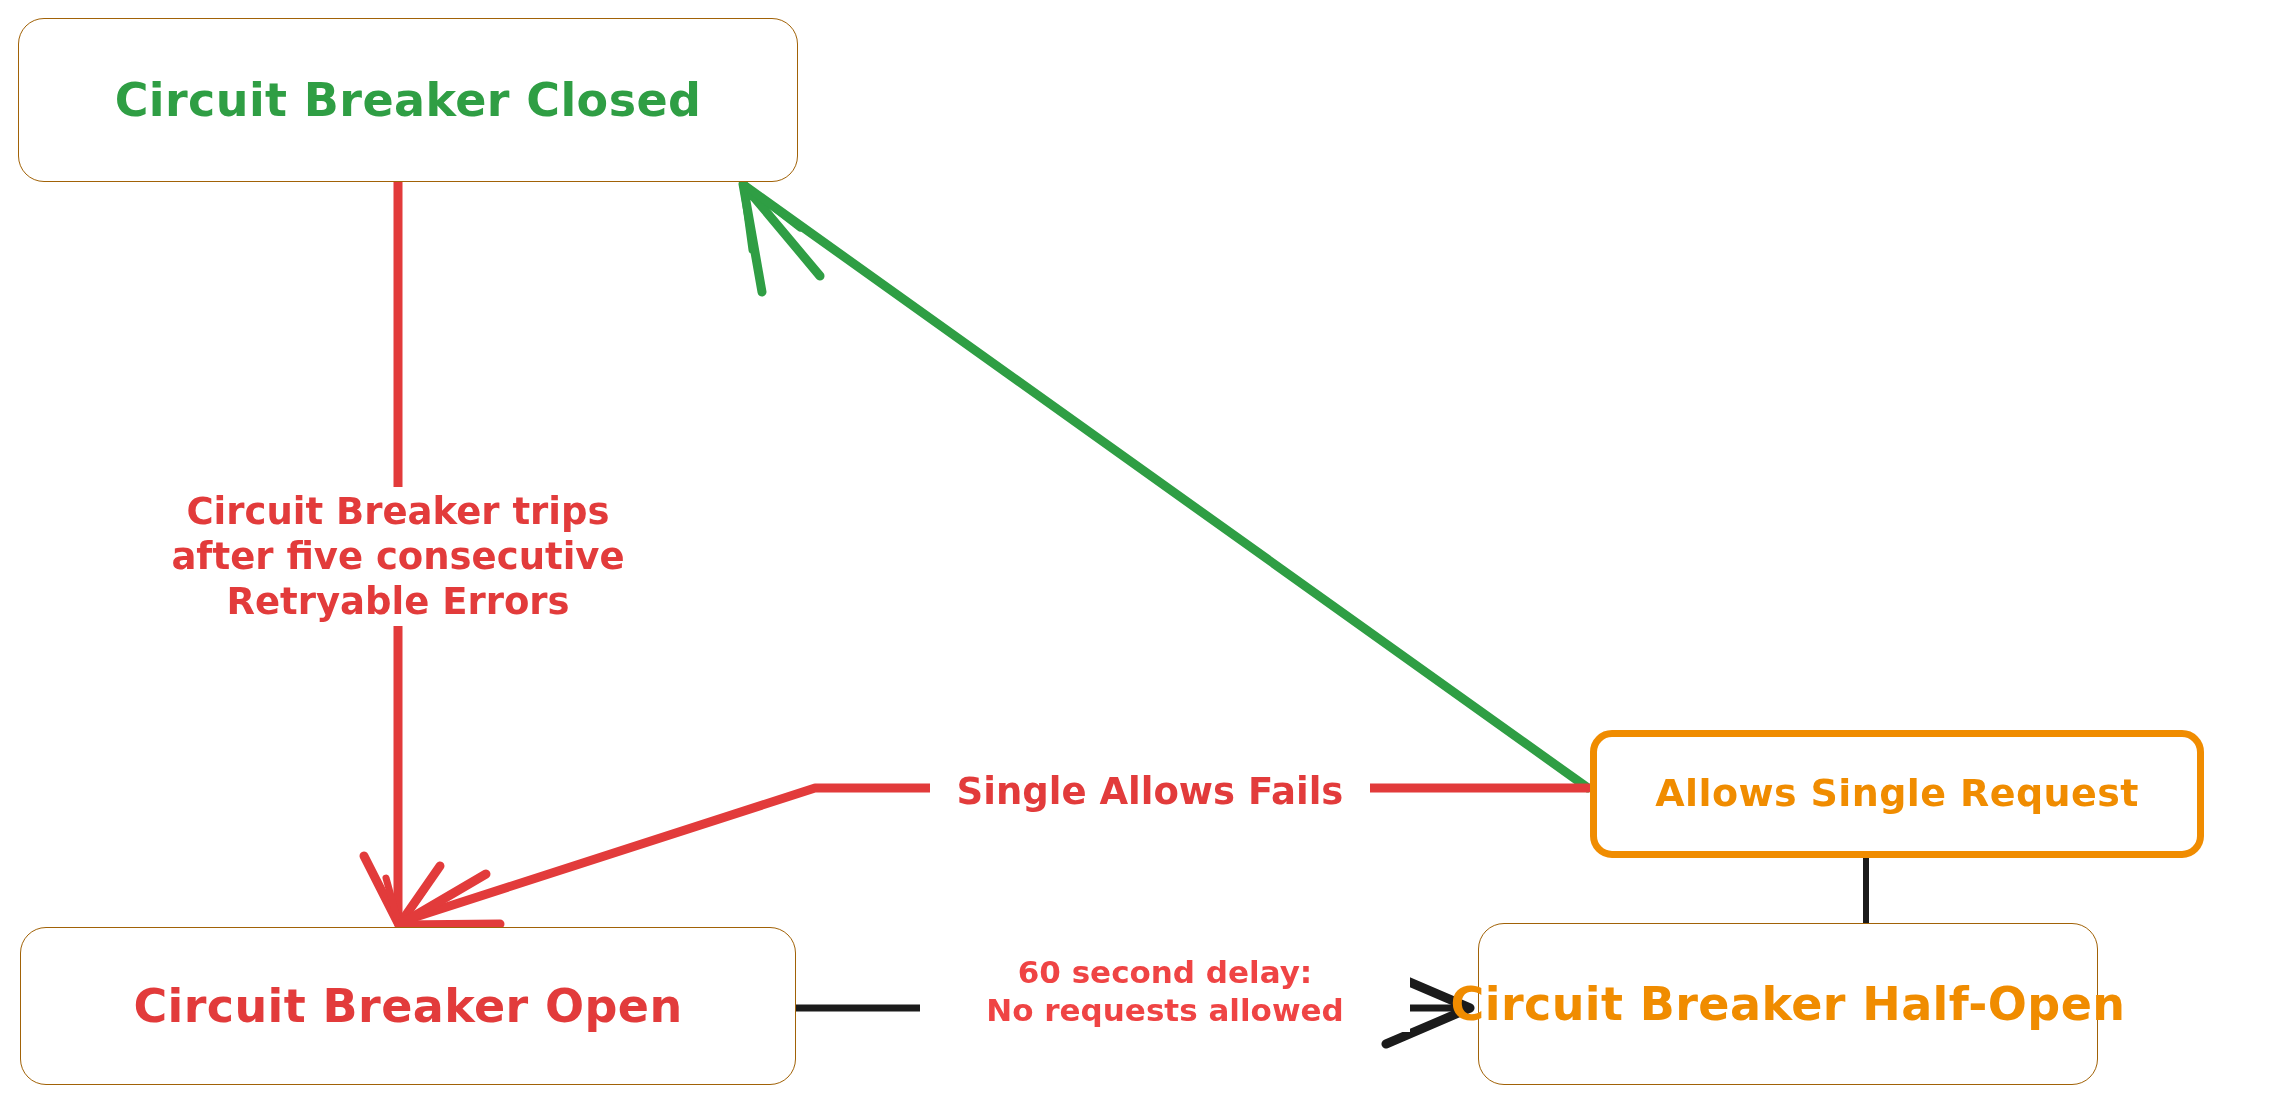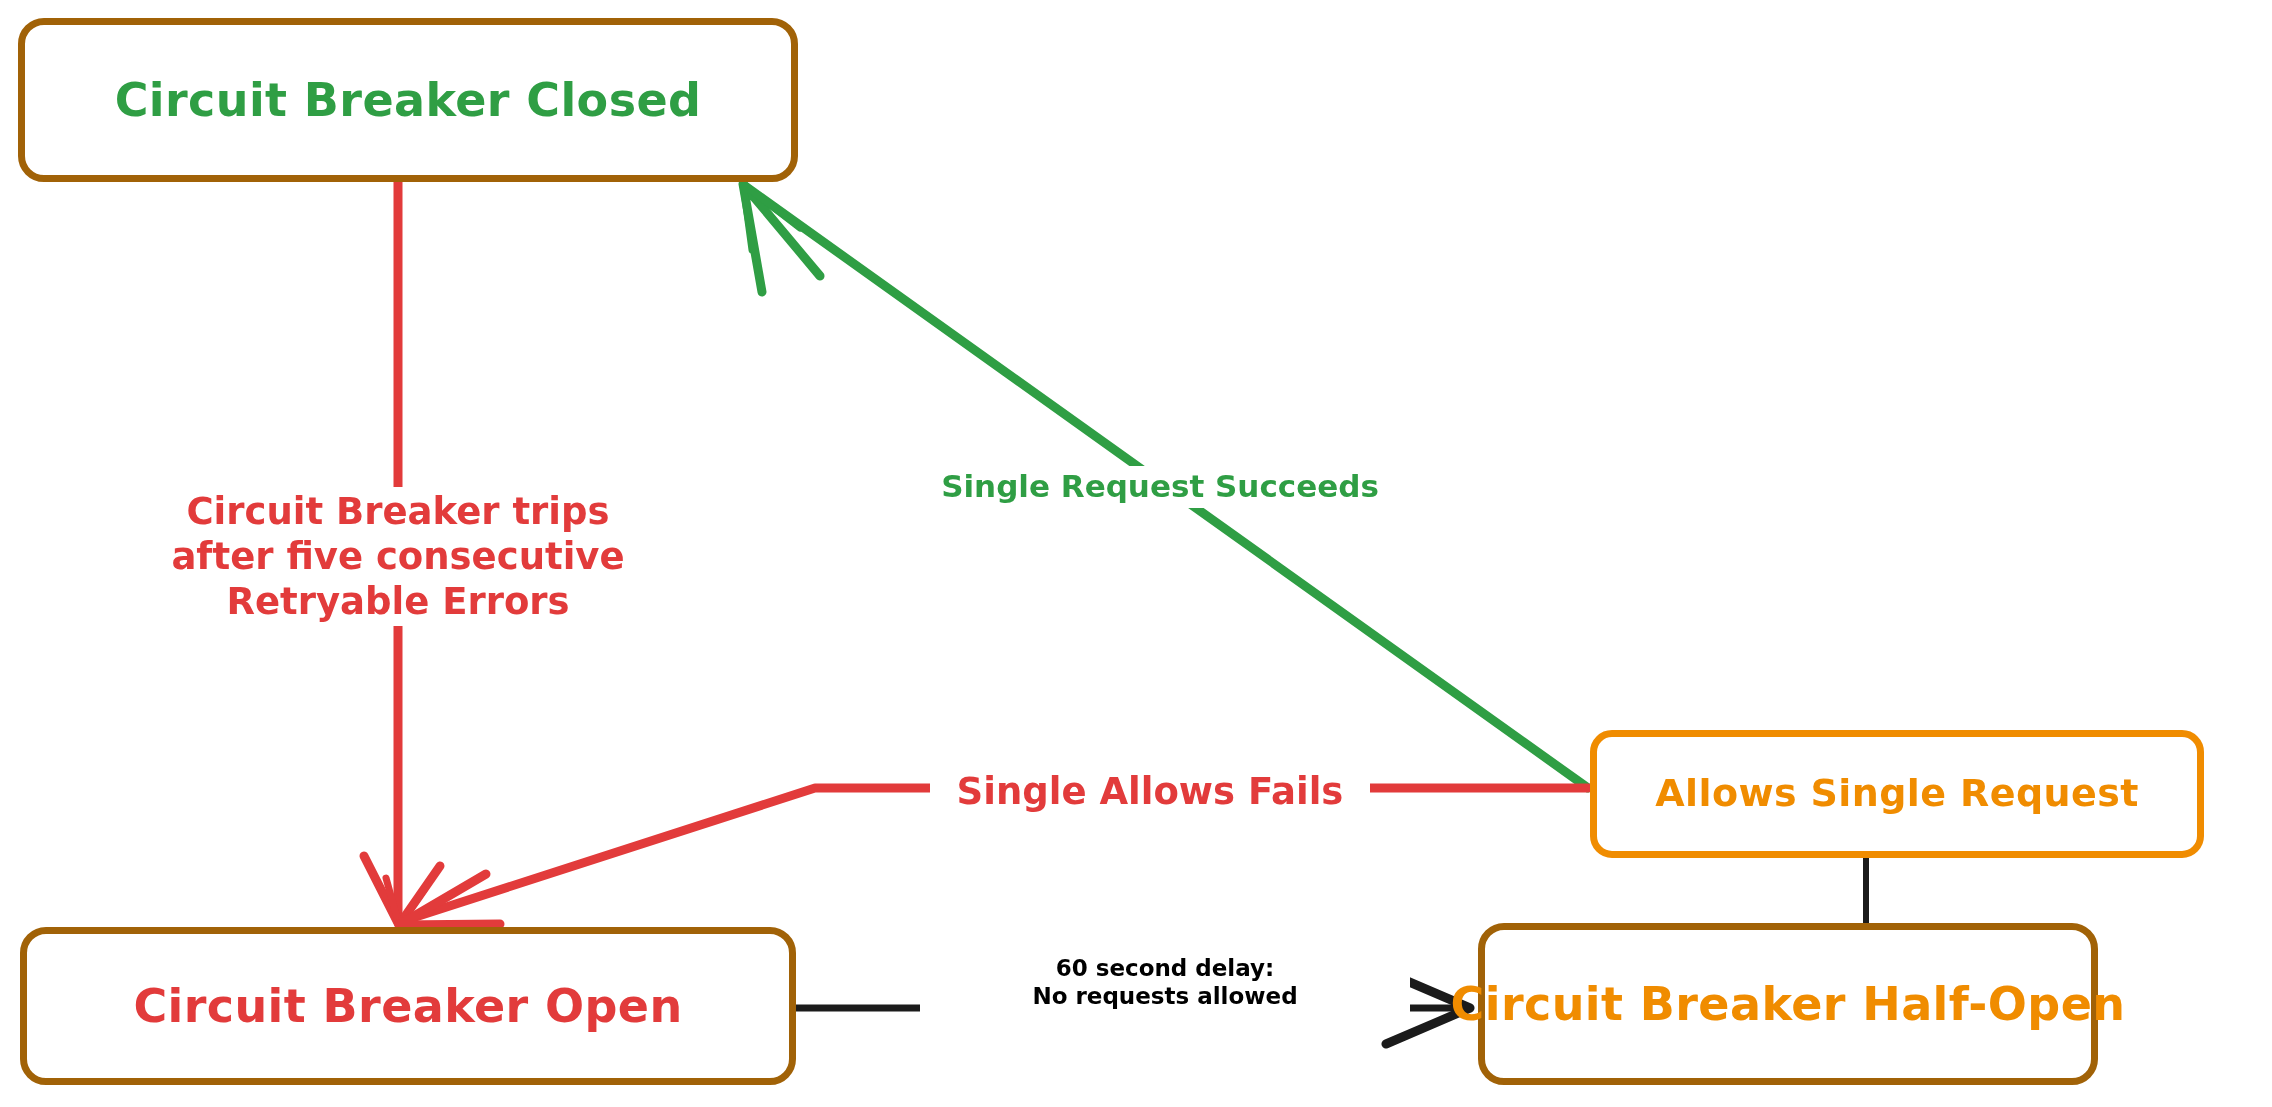--- a/index.html
+++ b/index.html
@@ -29,21 +29,21 @@
     position: absolute;
     box-sizing: border-box;
     background: #ffffff;
     border-radius: 26px;
     display: flex;
     align-items: center;
     justify-content: center;
     text-align: center;
   }
   .node-black {
-    border: 7px solid #a16207;
+    border: 1px solid #a16207;
   }
   .node-orange {
     border: 7px solid #f08c00;
     border-radius: 22px;
   }
   .node-label {
     font-family: "DejaVu Sans", sans-serif;
     font-weight: 600;
     letter-spacing: 0.4px;
     line-height: 1.15;
@@ -60,21 +60,21 @@
     text-align: center;
     line-height: 1.22;
     white-space: pre-line;
     user-select: none;
     background: #ffffff;
     padding: 2px 8px;
     box-sizing: border-box;
   }
   .el-red   { color: #e23b3b; font-size: 37px; }
   .el-green { color: #2f9e44; font-size: 31px; }
-  .el-black { color: #000000; font-size: 23px; }
+  .el-black { color: #ef4444; font-size: 31px; }
 
   .c-green  { color: #2f9e44; }
   .c-red    { color: #e23b3b; }
   .c-orange { color: #f08c00; }
 </style>
 </head>
 <body>
 
 <div id="diagram-root">
 
@@ -120,20 +120,19 @@
   </div>
 
   <div class="node node-orange" style="left:1590px; top:730px; width:614px; height:128px;">
     <span class="node-label lbl-lg c-orange">Allows Single Request</span>
   </div>
 
   <div class="edge-label el-red" style="left:148px; top:487px; width:500px;">Circuit Breaker trips
 after five consecutive
 Retryable Errors</div>
 
-  <div class="edge-label el-green" style="left:910px; top:466px; width:500px;">Single Request Succeeds</div>
 
   <div class="edge-label el-red" style="left:930px; top:767px; width:440px;">Single Allows Fails</div>
 
   <div class="edge-label el-black" style="left:920px; top:952px; width:490px;">60 second delay:
 No requests allowed</div>
 
 </div>
 
 </body></html>

